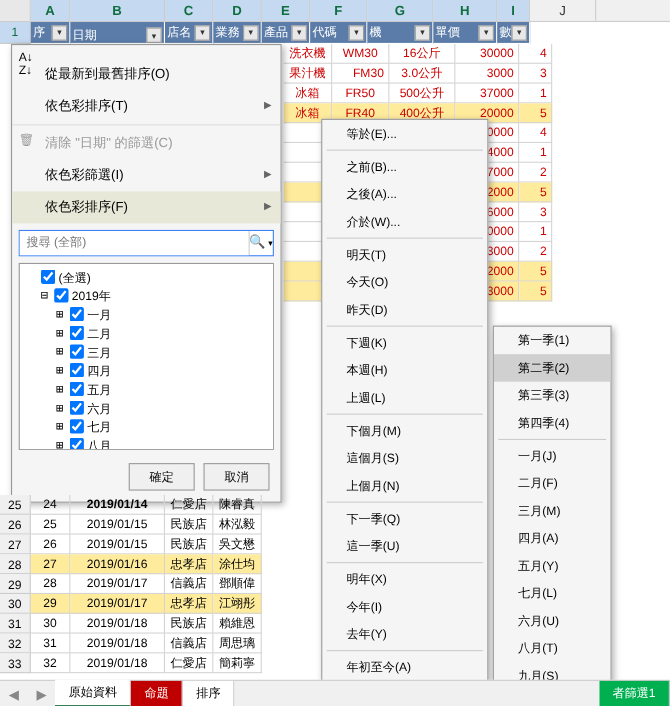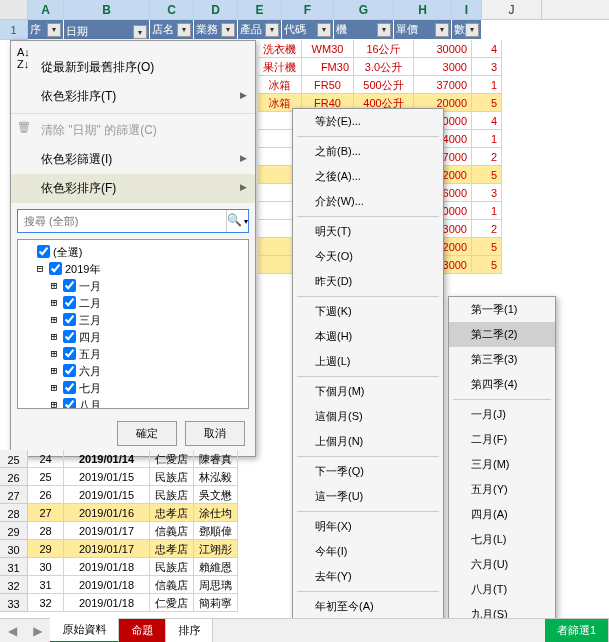--- a/index.html
+++ b/index.html
@@ -313,22 +313,22 @@
   </div>
 <div class="submenu2" id="sm2">
     <div class="sm-item">第一季(1)</div>
     <div class="sm-item sel">第二季(2)</div>
     <div class="sm-item">第三季(3)</div>
     <div class="sm-item">第四季(4)</div>
     <div class="sm-sep"></div>
     <div class="sm-item">一月(J)</div>
     <div class="sm-item">二月(F)</div>
     <div class="sm-item">三月(M)</div>
+    <div class="sm-item">四月(A)</div>
     <div class="sm-item">五月(Y)</div>
-    <div class="sm-item">四月(A)</div>
     <div class="sm-item">七月(L)</div>
     <div class="sm-item">六月(U)</div>
     <div class="sm-item">八月(T)</div>
     <div class="sm-item">九月(S)</div>
     <div class="sm-item">十月(O)</div>
   </div>
 
 <div class="bottom-rows" id="bottom">
     <div class="brow">
       <div class="rownum">25</div>

